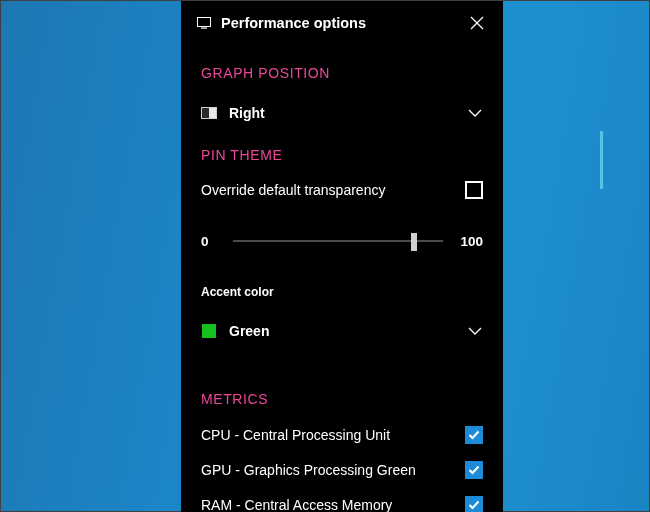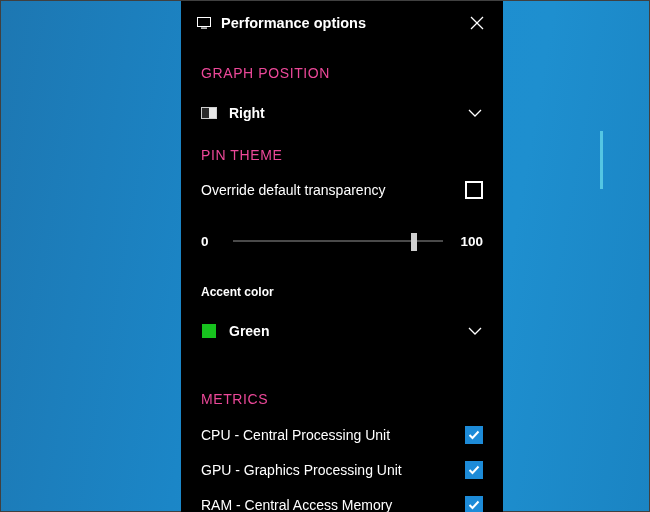--- a/index.html
+++ b/index.html
@@ -258,21 +258,21 @@
       <div class="metrics-list" id="metrics-list">
           <div class="checkbox-row">
             <span class="row-label">CPU - Central Processing Unit</span>
             <span class="checkbox checked">
               <svg width="12" height="10" viewBox="0 0 12 10">
                 <polyline points="1.5,5 4.5,8 10.5,1.5" fill="none" stroke="#ffffff" stroke-width="2"></polyline>
               </svg>
             </span>
           </div>
           <div class="checkbox-row">
-            <span class="row-label">GPU - Graphics Processing Unit</span>
+            <span class="row-label">GPU - Graphics Processing Green</span>
             <span class="checkbox checked">
               <svg width="12" height="10" viewBox="0 0 12 10">
                 <polyline points="1.5,5 4.5,8 10.5,1.5" fill="none" stroke="#ffffff" stroke-width="2"></polyline>
               </svg>
             </span>
           </div>
           <div class="checkbox-row">
             <span class="row-label">RAM - Central Access Memory</span>
             <span class="checkbox checked">
               <svg width="12" height="10" viewBox="0 0 12 10">

